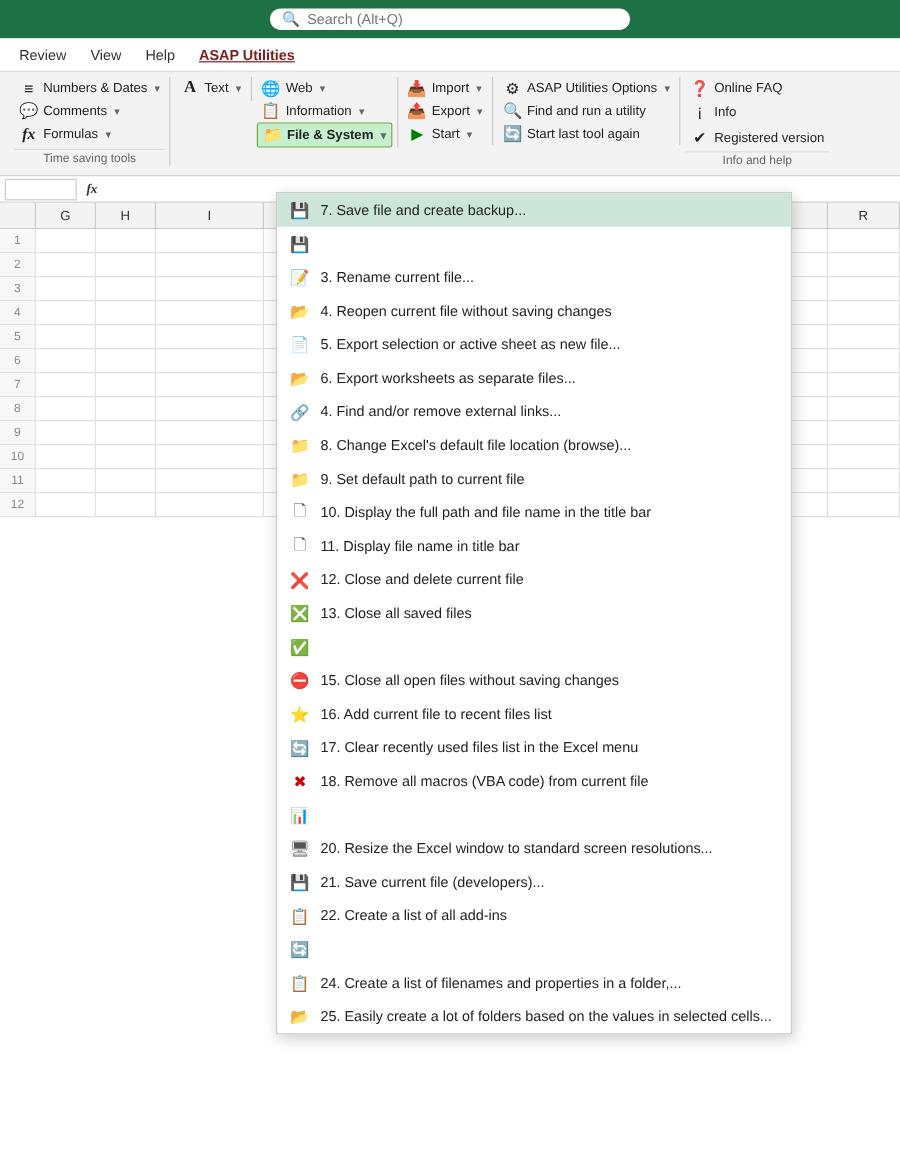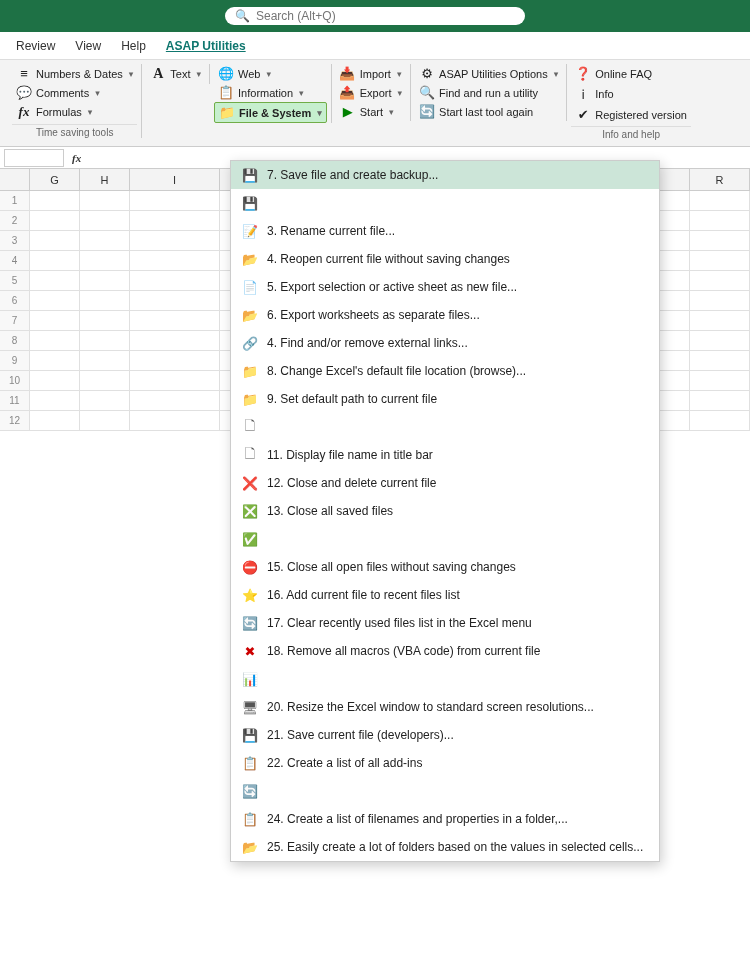--- a/index.html
+++ b/index.html
@@ -43,21 +43,21 @@
     }
     .menu-item {
       padding: 3px 8px;
       cursor: pointer;
       font-size: 12px;
       color: #333;
       border-radius: 2px;
     }
     .menu-item.active {
       font-weight: bold;
-      color: #0f766e;
+      color: #7f1d1d;
       text-decoration: underline;
     }
 
     
     .ribbon {
       background: #f3f3f3;
       border-bottom: 1px solid #ccc;
       padding: 4px 8px 6px 8px;
     }
     .ribbon-group-label {
@@ -455,20 +455,21 @@
     <div class="dropdown-item">
       <span class="item-icon" style="color:#555;">📁</span>
     <span class="item-text">8. Change Excel's default file location (browse)...</span>
     </div>
     <div class="dropdown-item">
       <span class="item-icon" style="color:#555;">📁</span>
     <span class="item-text">9. Set default path to current file</span>
     </div>
     <div class="dropdown-item">
       <span class="item-icon" style="color:#555;">🗋</span>
+    <span class="item-text">10. Display the full path and file name in the title bar</span>
     </div>
     <div class="dropdown-item">
       <span class="item-icon" style="color:#555;">🗋</span>
     <span class="item-text">11. Display file name in title bar</span>
     </div>
     <div class="dropdown-item">
       <span class="item-icon" style="color:#c00;">❌</span>
     <span class="item-text">12. Close and delete current file</span>
     </div>
     <div class="dropdown-item">

